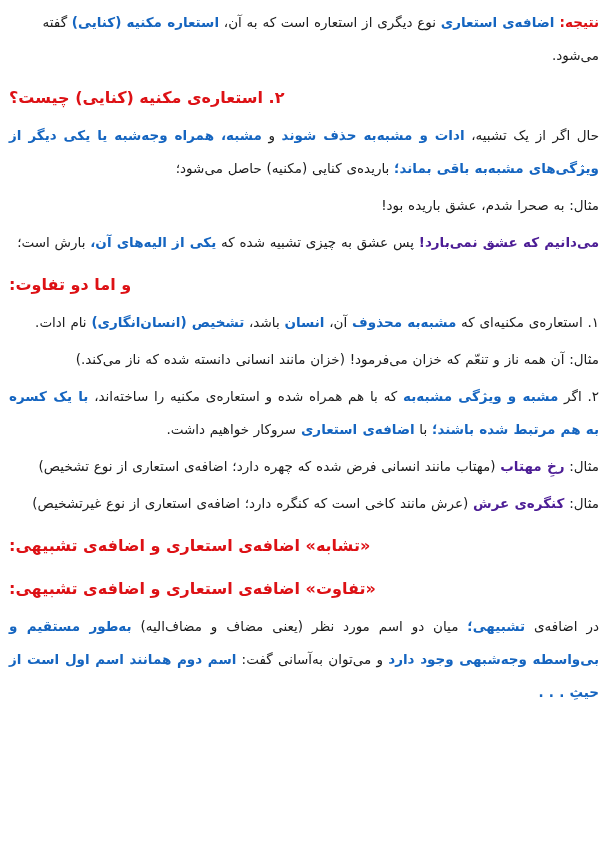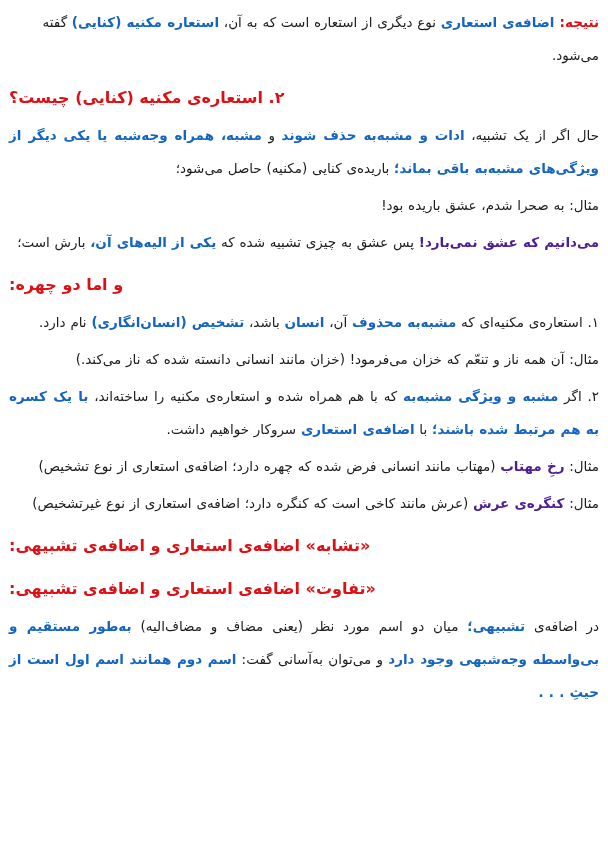--- a/index.html
+++ b/index.html
@@ -47,22 +47,22 @@
 </style>
 </head>
 <body>
 
 <main class="doc">
     <p class="para"><span class="seg-red">نتیجه: </span><span class="seg-blue">اضافه‌ی استعاری</span><span class="seg-plain"> نوع دیگری از استعاره است که به آن، </span><span class="seg-blue">استعاره مکنیه (کنایی)</span><span class="seg-plain"> گفته می‌شود.</span></p>
     <h2 class="heading"><span class="seg-red">۲. استعاره‌ی مکنیه (کنایی) چیست؟</span></h2>
     <p class="para justify"><span class="seg-plain">حال اگر از یک تشبیه، </span><span class="seg-blue">ادات و مشبه‌به حذف شوند</span><span class="seg-plain"> و </span><span class="seg-blue">مشبه، همراه وجه‌شبه یا یکی دیگر از ویژگی‌های مشبه‌به باقی بماند؛</span><span class="seg-plain"> باریده‌ی کنایی (مکنیه) حاصل می‌شود؛</span></p>
     <p class="para"><span class="seg-plain">مثال: به صحرا شدم، عشق باریده بود!</span></p>
     <p class="para"><span class="seg-bold">می‌دانیم که عشق نمی‌بارد!</span><span class="seg-plain"> پس عشق به چیزی تشبیه شده که </span><span class="seg-blue">یکی از الیه‌های آن،</span><span class="seg-plain"> بارش است؛</span></p>
-    <h2 class="heading"><span class="seg-red">و اما دو چهره:</span></h2>
-    <p class="para"><span class="seg-plain">۱. استعاره‌ی مکنیه‌ای که </span><span class="seg-blue">مشبه‌به محذوف</span><span class="seg-plain"> آن، </span><span class="seg-blue">انسان</span><span class="seg-plain"> باشد، </span><span class="seg-blue">تشخیص (انسان‌انگاری)</span><span class="seg-plain"> نام دارد.</span></p>
+    <h2 class="heading"><span class="seg-red">و اما دو تفاوت:</span></h2>
+    <p class="para"><span class="seg-plain">۱. استعاره‌ی مکنیه‌ای که </span><span class="seg-blue">مشبه‌به محذوف</span><span class="seg-plain"> آن، </span><span class="seg-blue">انسان</span><span class="seg-plain"> باشد، </span><span class="seg-blue">تشخیص (انسان‌انگاری)</span><span class="seg-plain"> نام ادات.</span></p>
     <p class="para"><span class="seg-plain">مثال: آن همه ناز و تنعّم که خزان می‌فرمود! (خزان مانند انسانی دانسته شده که ناز می‌کند.)</span></p>
     <p class="para justify"><span class="seg-plain">۲. اگر </span><span class="seg-blue">مشبه و ویژگی مشبه‌به</span><span class="seg-plain"> که با هم همراه شده و استعاره‌ی مکنیه را ساخته‌اند، </span><span class="seg-blue">با یک کسره به هم مرتبط شده باشند؛</span><span class="seg-plain"> با </span><span class="seg-blue">اضافه‌ی استعاری</span><span class="seg-plain"> سروکار خواهیم داشت.</span></p>
     <p class="para"><span class="seg-plain">مثال: </span><span class="seg-bold">رخِ مهتاب</span><span class="seg-plain"> (مهتاب مانند انسانی فرض شده که چهره دارد؛ اضافه‌ی استعاری از نوع تشخیص)</span></p>
     <p class="para"><span class="seg-plain">مثال: </span><span class="seg-bold">کنگره‌ی عرش</span><span class="seg-plain"> (عرش مانند کاخی است که کنگره دارد؛ اضافه‌ی استعاری از نوع غیرتشخیص)</span></p>
     <h2 class="heading"><span class="seg-red">«تشابه» اضافه‌ی استعاری و اضافه‌ی تشبیهی:</span></h2>
     <h2 class="heading"><span class="seg-red">«تفاوت» اضافه‌ی استعاری و اضافه‌ی تشبیهی:</span></h2>
     <p class="para justify"><span class="seg-plain">در اضافه‌ی </span><span class="seg-blue">تشبیهی؛</span><span class="seg-plain"> میان دو اسم مورد نظر (یعنی مضاف و مضاف‌الیه) </span><span class="seg-blue">به‌طور مستقیم و بی‌واسطه وجه‌شبهی وجود دارد</span><span class="seg-plain"> و می‌توان به‌آسانی گفت: </span><span class="seg-blue">اسم دوم همانند اسم اول است از حیثِ . . .</span></p>
   </main>
 
 </body></html>

